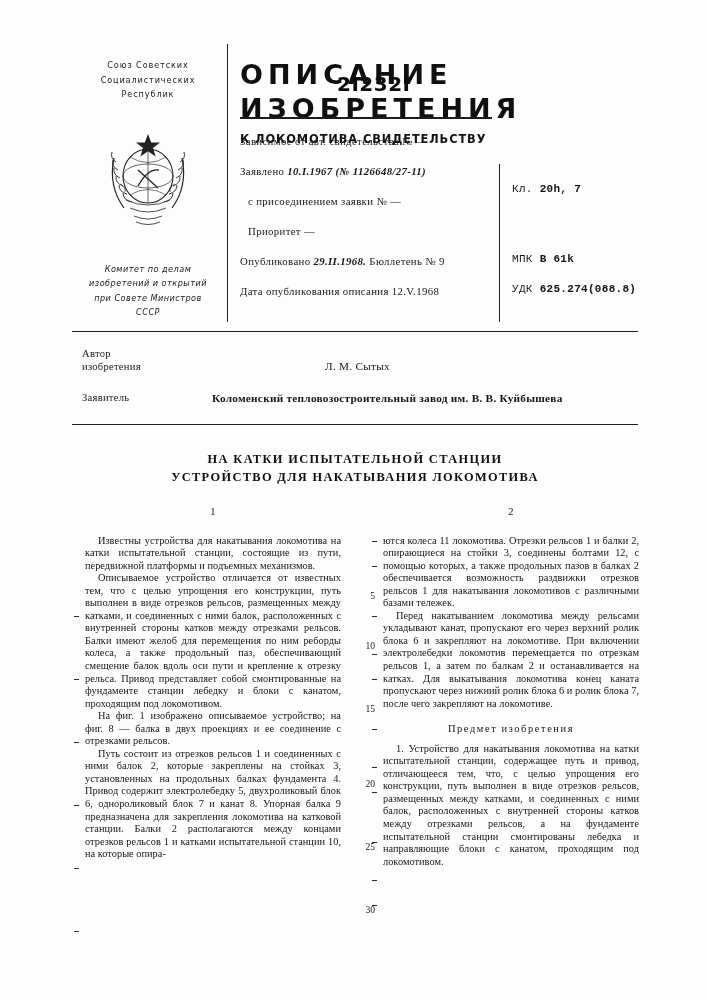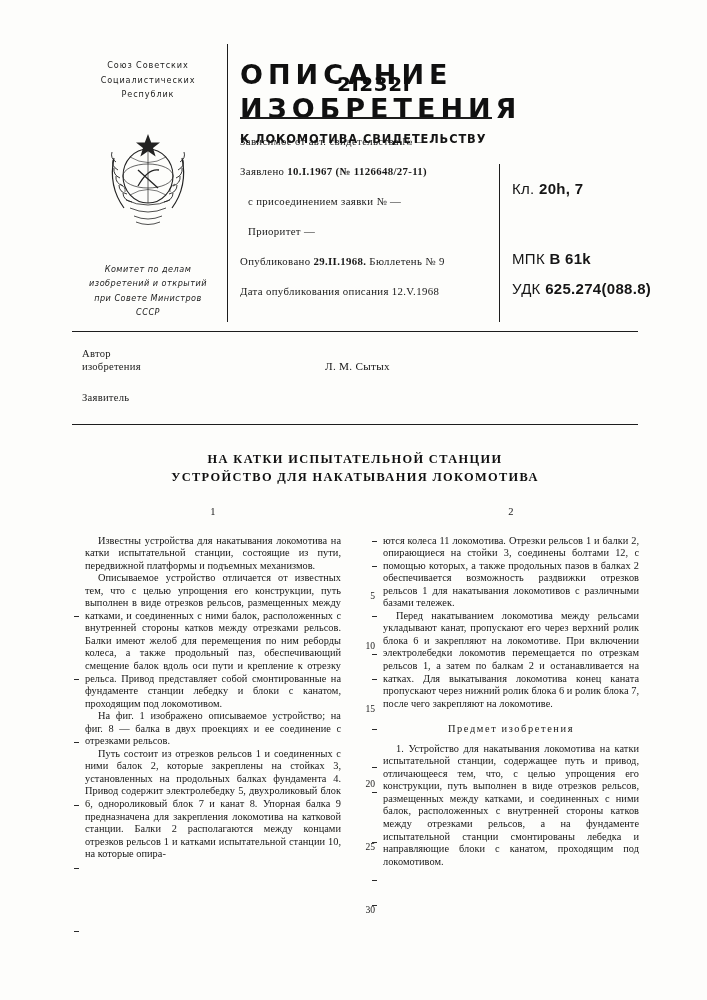--- a/index.html
+++ b/index.html
@@ -121,31 +121,31 @@
   .meta-row {
     font-family: "Liberation Serif", serif;
     font-size: 10.8px;
     line-height: 14px;
     letter-spacing: 0.35px;
     margin-bottom: 16px;
     white-space: nowrap;
     color: #181818;
   }
   .meta-row.indent { padding-left: 8px; }
-  .meta-row b { font-weight: bold; }
+  .meta-row b { font-weight: bold; font-style: italic; }
 
   .codes-block {
     position: absolute;
     left: 440px;
     top: 140px;
     width: 180px;
   }
   .code-row {
-    font-family: Liberation Sans, sans-serif;
-    font-size: 15px;
+    font-family: Liberation Mono, monospace;
+    font-size: 11px;
     letter-spacing: 0.3px;
     line-height: 14px;
     white-space: nowrap;
     color: #151515;
   }
   .code-row b { font-weight: bold; }
   .code-row.gap1 { margin-top: 56px; }
   .code-row.gap2 { margin-top: 16px; }
 
   
@@ -369,20 +369,21 @@
   <div class="author-block">
     <div class="author-row">
       <div class="role-label">
         <div>Автор</div>
         <div>изобретения</div>
       </div>
       <div class="role-value-author">Л. М. Сытых</div>
     </div>
     <div class="applicant-row">
       <div class="role-label">Заявитель</div>
+      <div class="role-value-applicant">Коломенский тепловозостроительный завод им. В. В. Куйбышева</div>
     </div>
   </div>
 
   <div class="hrule-wide rule-b"></div>
 
   <div class="inv-title">
     <div>НА КАТКИ ИСПЫТАТЕЛЬНОЙ СТАНЦИИ</div>
     <div>УСТРОЙСТВО ДЛЯ НАКАТЫВАНИЯ ЛОКОМОТИВА</div>
   </div>
 

